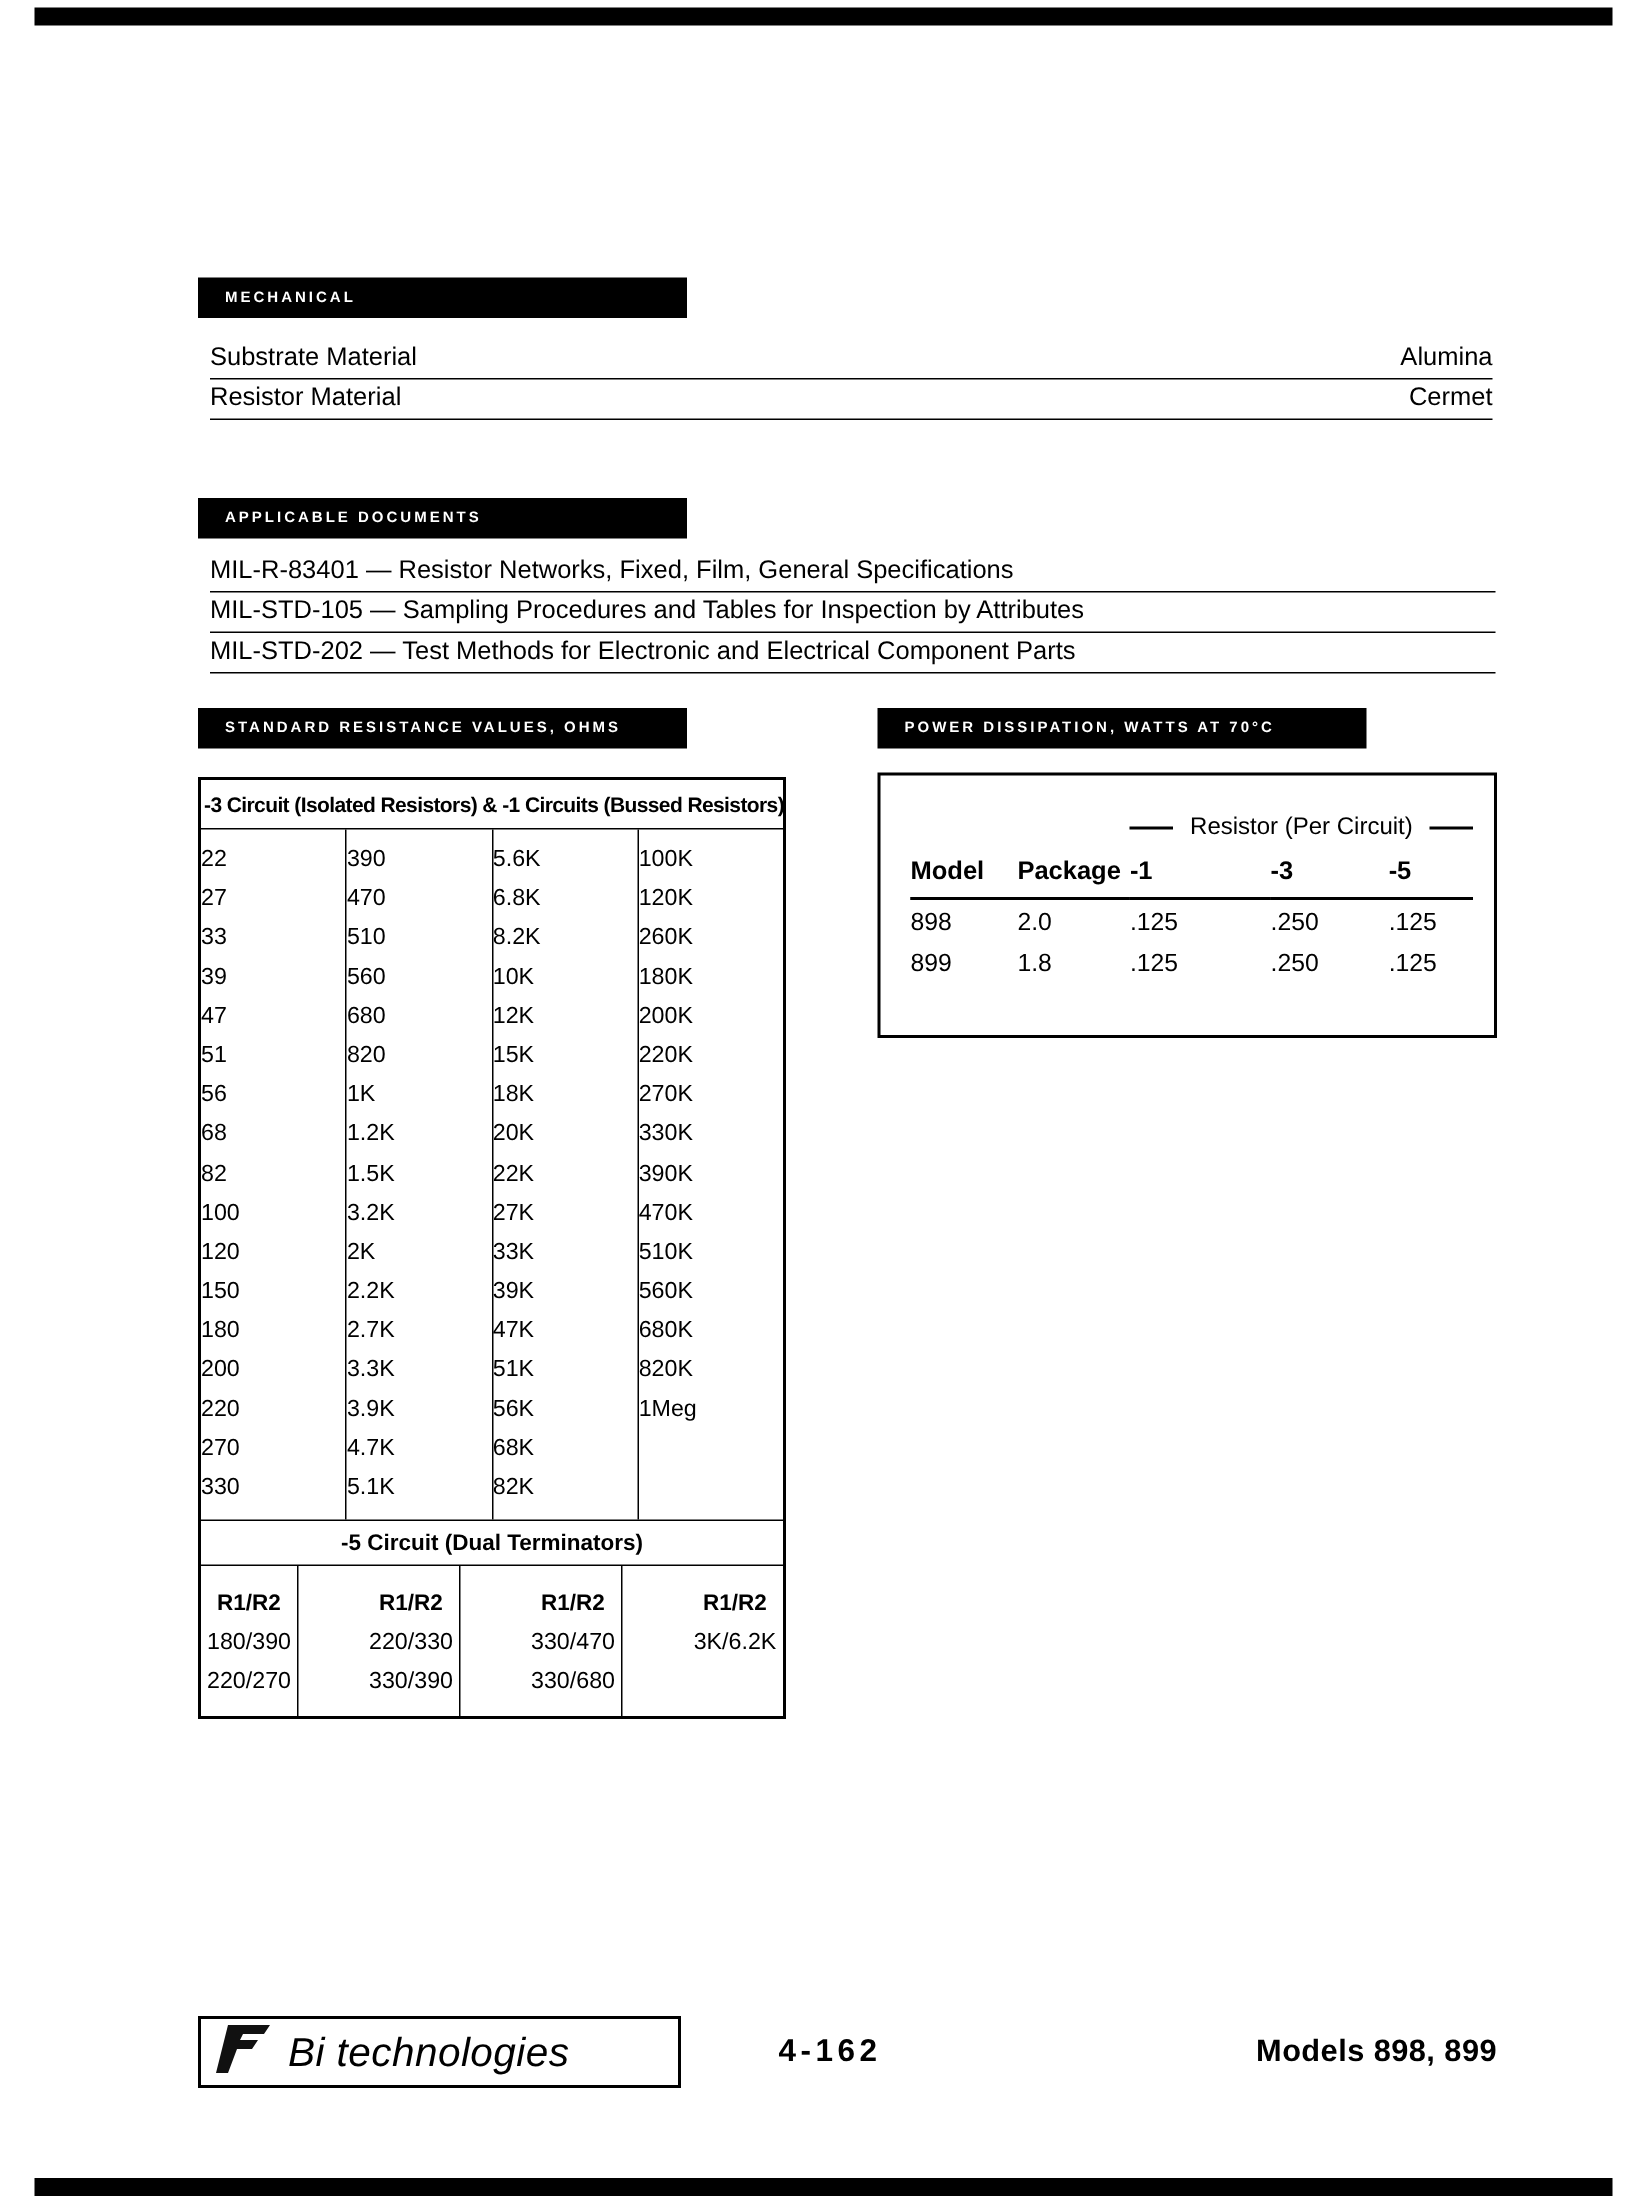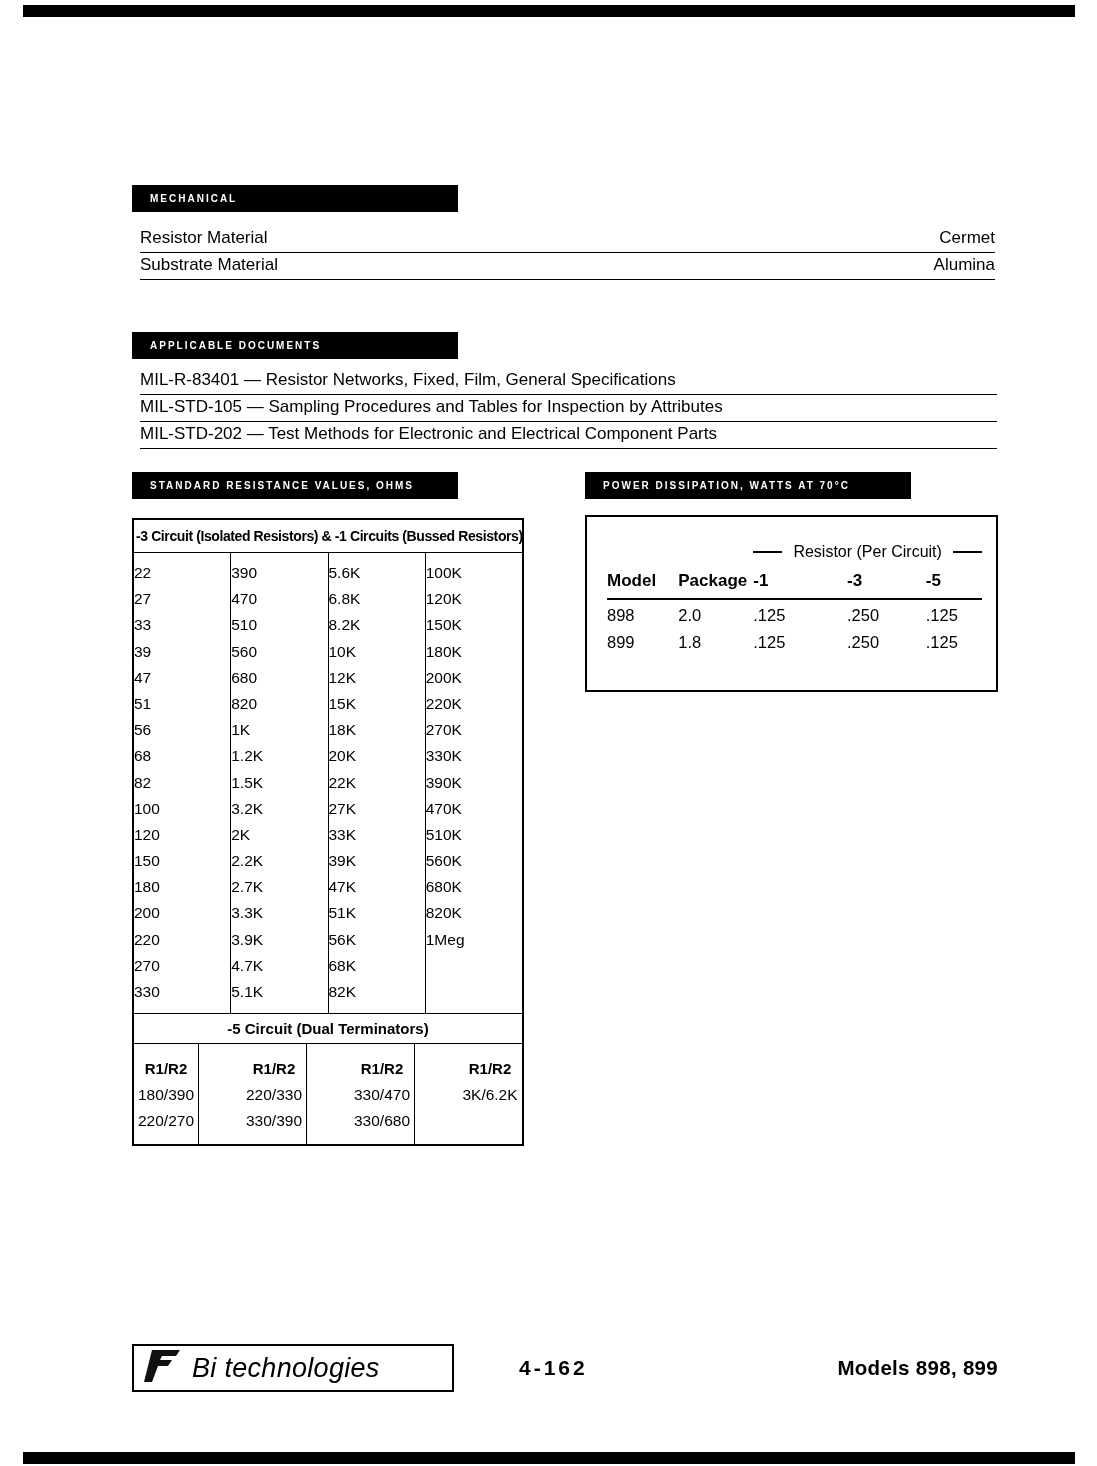--- a/index.html
+++ b/index.html
@@ -66,26 +66,26 @@
   .models-label{position:absolute;right:99px;top:1356px;font-weight:bold;font-size:20.5px;letter-spacing:0.3px;}
 </style>
 </head>
 <body>
 
 <div class="black-bar top-bar"></div>
 
 <div class="black-header hdr-mech">MECHANICAL</div>
 <div class="spec-rows" id="mech-rows">
     <div class="spec-row">
+      <span>Substrate Material</span>
+      <span>Alumina</span>
+    </div>
+    <div class="spec-row">
       <span>Resistor Material</span>
       <span>Cermet</span>
-    </div>
-    <div class="spec-row">
-      <span>Substrate Material</span>
-      <span>Alumina</span>
     </div>
   </div>
 
 <div class="black-header hdr-docs">APPLICABLE DOCUMENTS</div>
 <div class="doc-lines" id="doc-lines">
     <div class="doc-line">MIL-R-83401 — Resistor Networks, Fixed, Film, General Specifications</div>
     <div class="doc-line">MIL-STD-105 — Sampling Procedures and Tables for Inspection by Attributes</div>
     <div class="doc-line">MIL-STD-202 — Test Methods for Electronic and Electrical Component Parts</div>
   </div>
 
@@ -148,21 +148,21 @@
         <div class="res-cell">39K</div>
         <div class="res-cell">47K</div>
         <div class="res-cell">51K</div>
         <div class="res-cell">56K</div>
         <div class="res-cell">68K</div>
         <div class="res-cell">82K</div>
       </div>
       <div class="res-col">
         <div class="res-cell">100K</div>
         <div class="res-cell">120K</div>
-        <div class="res-cell">150K</div>
+        <div class="res-cell">260K</div>
         <div class="res-cell">180K</div>
         <div class="res-cell">200K</div>
         <div class="res-cell">220K</div>
         <div class="res-cell">270K</div>
         <div class="res-cell">330K</div>
         <div class="res-cell">390K</div>
         <div class="res-cell">470K</div>
         <div class="res-cell">510K</div>
         <div class="res-cell">560K</div>
         <div class="res-cell">680K</div>

